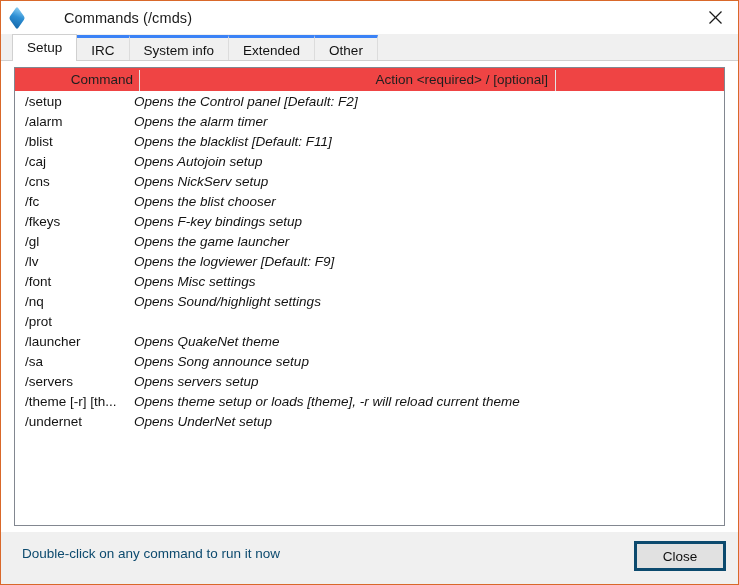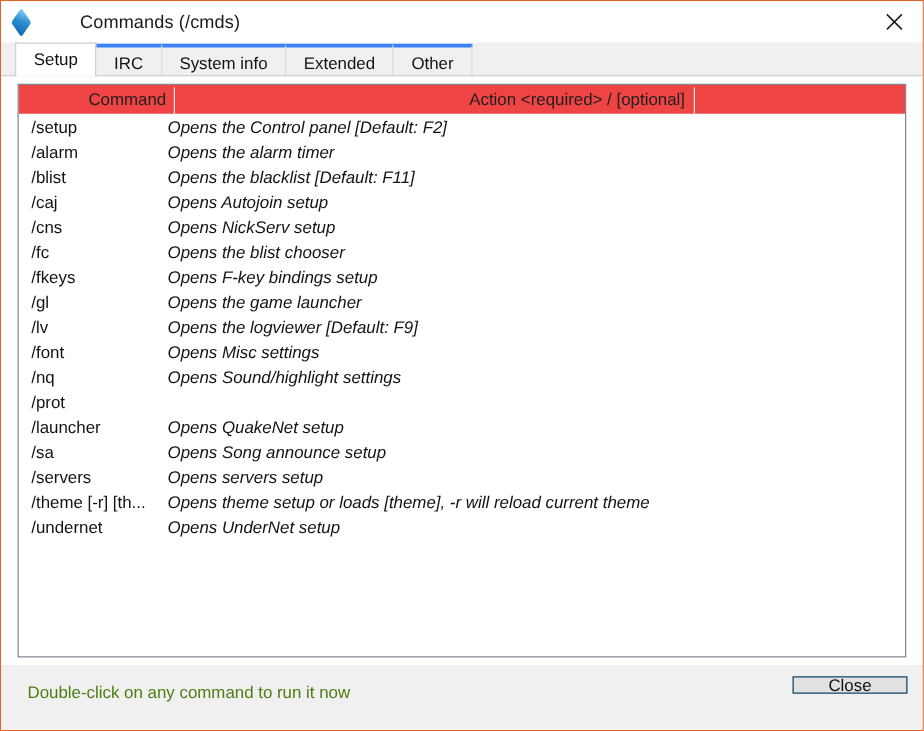--- a/index.html
+++ b/index.html
@@ -209,32 +209,32 @@
     flex: 0 0 52px;
     height: 52px;
     background: #f0f0f0;
     position: relative;
   }
   #footer-hint {
     position: absolute;
     left: 21px;
     top: 14px;
     font-size: 13.5px;
-    color: #4d7c0f;
+    color: #0c4a6e;
     white-space: nowrap;
   }
   #close-button {
     position: absolute;
     right: 12px;
     top: 9px;
     width: 92px;
-    height: 14px;
+    height: 30px;
     box-sizing: border-box;
     background: #e1e1e1;
-    border: 1px solid #0c4a6e;
+    border: 3px solid #0c4a6e;
     font-size: 13.5px;
     color: #101010;
     font-family: "Liberation Sans", sans-serif;
     display: flex;
     align-items: center;
     justify-content: center;
     cursor: default;
   }
 </style>
 </head>
@@ -319,21 +319,21 @@
         </div>
         <div class="lv-row">
           <div class="c-cmd">/nq</div>
           <div class="c-act">Opens Sound/highlight settings</div>
         </div>
         <div class="lv-row">
           <div class="c-cmd">/prot</div>
         </div>
         <div class="lv-row">
           <div class="c-cmd">/launcher</div>
-          <div class="c-act">Opens QuakeNet setup</div>
+          <div class="c-act">Opens QuakeNet theme</div>
         </div>
         <div class="lv-row">
           <div class="c-cmd">/sa</div>
           <div class="c-act">Opens Song announce setup</div>
         </div>
         <div class="lv-row">
           <div class="c-cmd">/servers</div>
           <div class="c-act">Opens servers setup</div>
         </div>
         <div class="lv-row">

